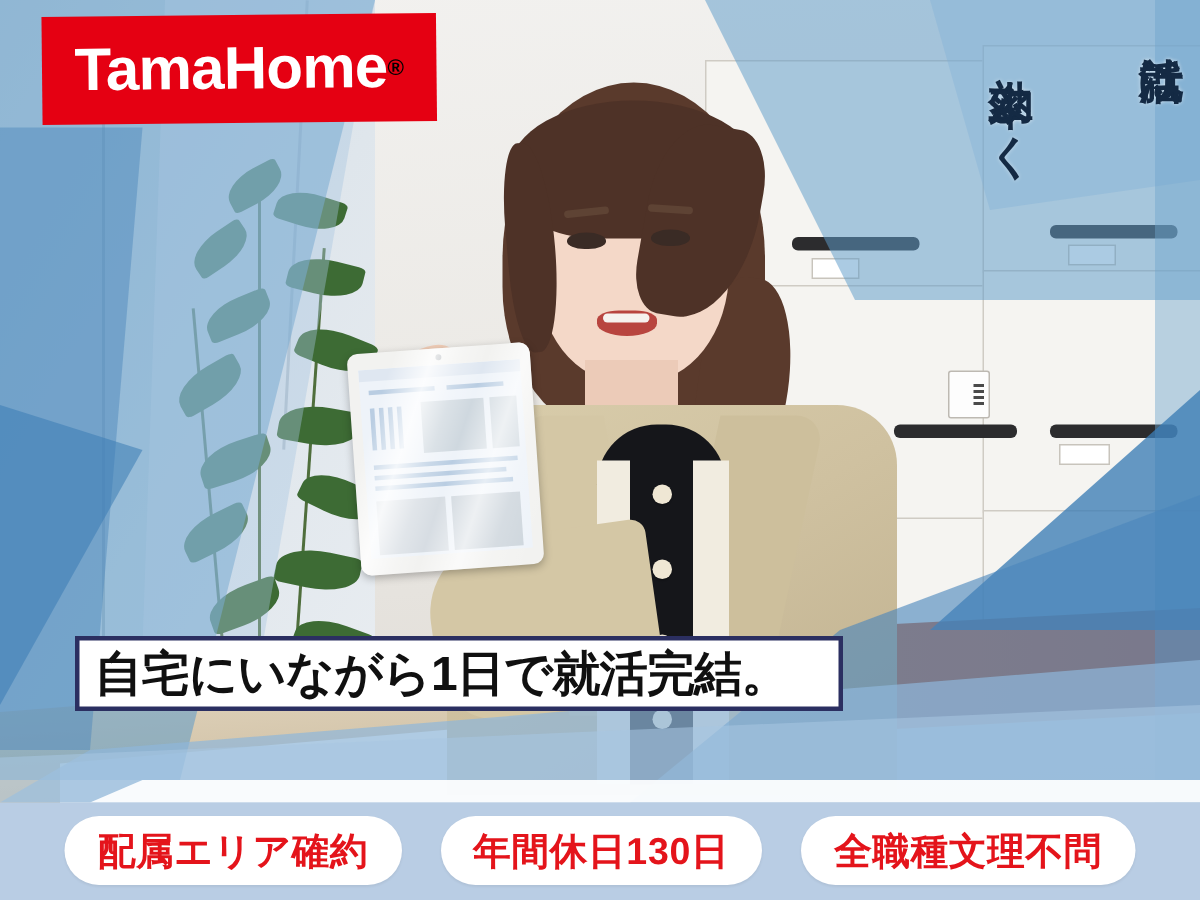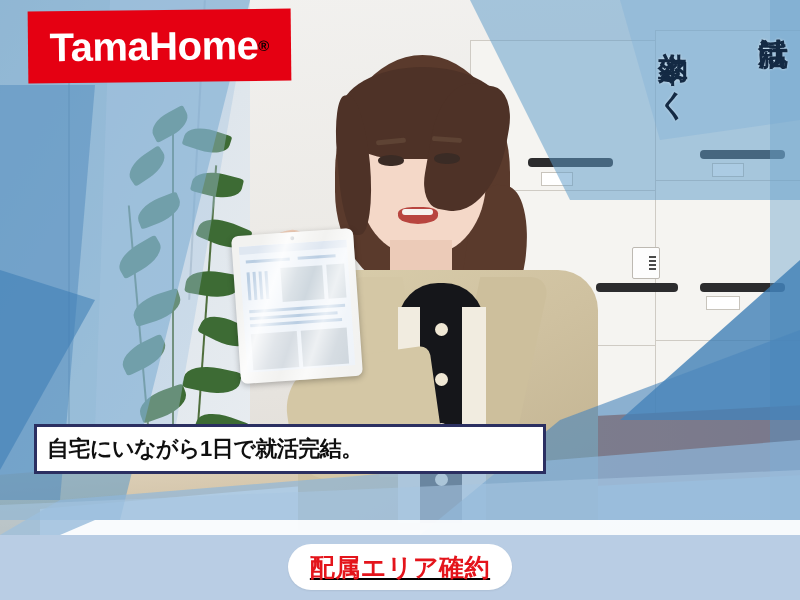--- a/index.html
+++ b/index.html
@@ -291,39 +291,38 @@
     line-height: 1;
     white-space: nowrap;
   }
   #hl-1 {
     left: 34px; top: 371px; width: 362px; height: 48px;
     font-size: 31px;
     padding-left: 16px;
     letter-spacing: 0px;
   }
   #hl-2 {
-    left: 34px; top: 424px; width: 512px; height: 50px;
-    font-size: 22px;
+    left: 50px; top: 424px; width: 512px; height: 50px;
+    font-size: 32px;
     padding-left: 10px;
     letter-spacing: -0.5px;
   }
 
   
   .bottom-bar {
     position: absolute;
     left: 0; right: 0; bottom: 0; height: 65px;
     background: #b9cde4;
   }
   .pills {
     position: absolute;
     left: 0; right: 0; top: 9px;
     display: flex;
     justify-content: center;
     gap: 26px;
-    text-decoration: underline;
   }
   .pill {
     background: #ffffff;
     border-radius: 24px;
     height: 46px;
     display: flex;
     align-items: center;
     justify-content: center;
     padding: 0 22px;
     color: #e4141b;
@@ -468,16 +467,18 @@
   </div>
 
   <div class="vcopy" id="vcopy-1">就活は</div>
   <div class="vcopy" id="vcopy-2">効率よく</div>
 
   <div class="hl-box" id="hl-2">自宅にいながら1日で就活完結。</div>
 
   <div class="bottom-bar">
     <div class="pills">
       <div class="pill">配属エリア確約</div>
+      <div class="pill">年間休日130日</div>
+      <div class="pill">全職種文理不問</div>
     </div>
   </div>
 
 </div>
 
 </body></html>

